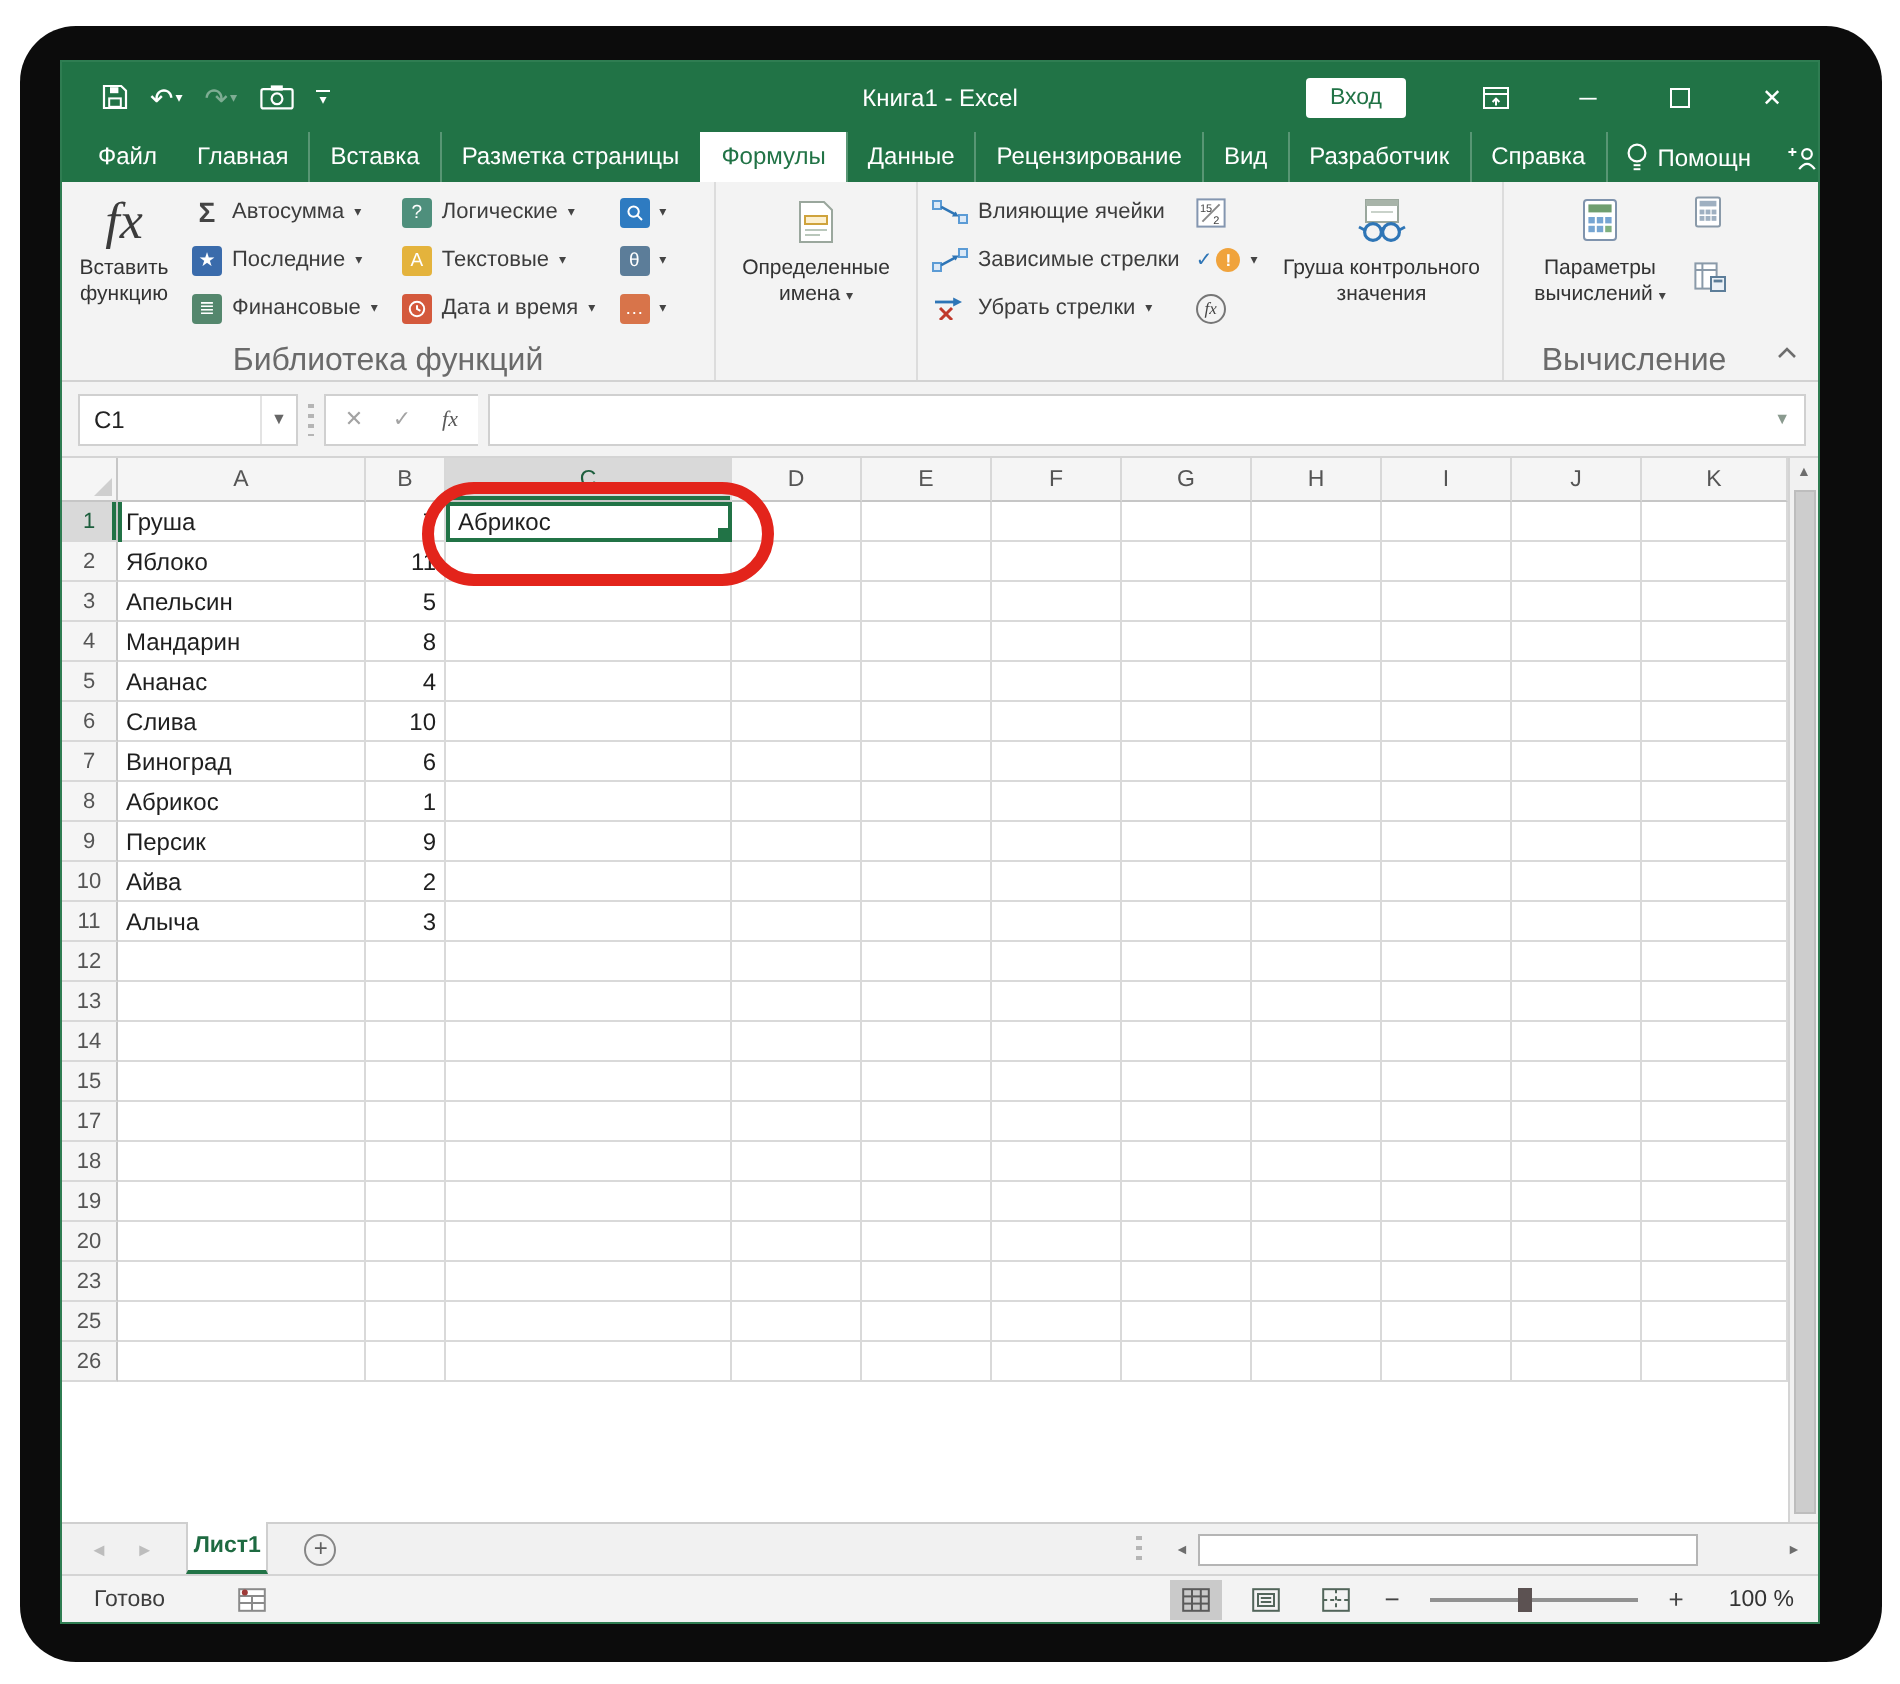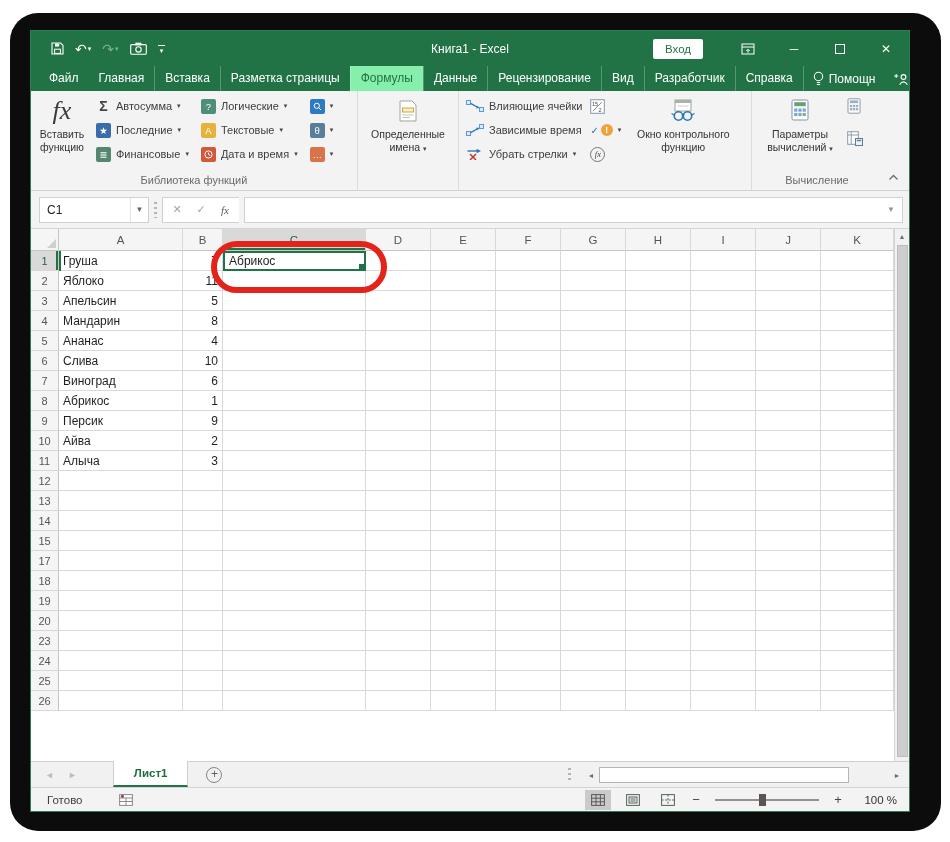--- a/index.html
+++ b/index.html
@@ -20,29 +20,29 @@
   .win-title { position:absolute; left:50%; transform:translateX(-50%); font-size:12px; white-space:nowrap; }
   .tb-right { position:absolute; right:0; top:0; height:35px; display:flex; align-items:center; gap:0; }
   .signin { background:#fff; color:#217346; font-size:11.5px; padding:4px 12px; border-radius:2px; margin-right:22px; }
   .winctl { width:46px; height:35px; display:flex; align-items:center; justify-content:center; font-size:12px; }
   .maxbox { width:10px; height:10px; border:1px solid #fff; display:inline-block; }
 
   
   .tabbar { height:25px; background:#217346; display:flex; align-items:stretch; padding-left:8px; color:#fff; flex:none; }
   .rtab { padding:0 10px; font-size:12px; line-height:25px; white-space:nowrap; }
   .rtab.sep { border-left:1px solid rgba(255,255,255,.25); }
-  .rtab.active { background:#86efac; color:#217346; }
+  .rtab.active { background:#ffffff; color:#217346; }
   .help-cluster { margin-left:auto; display:flex; align-items:center; padding-right:10px; border-left:1px solid rgba(255,255,255,.25); }
   .help-item { display:flex; align-items:center; gap:5px; font-size:12px; padding:0 9px; white-space:nowrap; }
 
   
   .ribbon { height:100px; background:#f3f3f3; border-bottom:1px solid #d2d2d2; display:flex; position:relative; flex:none; }
   .rgroup { display:flex; flex-direction:column; border-right:1px solid #dcdcdc; padding:0 3px; }
   .rg-content { flex:1; display:flex; align-items:flex-start; padding-top:3px; }
-  .rg-label { height:17px; font-size:11px; color:#6a6a6a; text-align:center; line-height:15px; white-space:nowrap; }
+  .rg-label { height:17px; font-size:16px; color:#6a6a6a; text-align:center; line-height:15px; white-space:nowrap; }
   .bigbtn { display:flex; flex-direction:column; align-items:center; padding:2px 4px 0; }
   .bigbtn .bicon { height:30px; display:flex; align-items:center; }
   .biglabel { font-size:10.5px; line-height:13px; color:#333; text-align:center; margin-top:2px; }
   .biglabel .caret { font-size:7px; color:#444; }
   .fxbig { font-family:"Liberation Serif", serif; font-style:italic; font-size:26px; color:#3b3b3b; }
   .stack { display:flex; flex-direction:column; margin-left:6px; }
   .sbtn { display:flex; align-items:center; height:24px; font-size:11px; color:#3d3d3d; gap:5px; white-space:nowrap; }
   .sbtn .caret { font-size:7px; color:#444; }
   .icobox { width:15px; height:15px; border-radius:2px; color:#fff; font-size:9.5px; display:flex; align-items:center; justify-content:center; flex:none; }
   .sigma { font-size:14px; font-weight:bold; color:#444; width:15px; text-align:center; }
@@ -80,21 +80,21 @@
   .a1mark { position:absolute; left:28px; top:22px; width:2px; height:20px; background:#217346; z-index:3; }
   .oval { position:absolute; left:180px; top:12px; width:176px; height:52px; border:6px solid #e3241b; border-radius:27px; z-index:10; }
   .vscroll { width:15px; background:#f1f1f1; border-left:1px solid #d4d4d4; display:flex; flex-direction:column; align-items:center; }
   .vs-arrow { height:15px; display:flex; align-items:center; font-size:7px; color:#6d6d6d; }
   .vs-thumb { width:11px; flex:1; margin:1px 0 4px; background:#cdcdcd; border:1px solid #bdbdbd; }
 
   
   .sheetbar { height:26px; background:#f1f1f1; display:flex; align-items:center; border-top:1px solid #cfcfcf; flex:none; position:relative; }
   .snav { display:flex; gap:14px; padding:0 16px 0 14px; color:#9a9a9a; font-size:9px; }
   .snav .dim { color:#bdbdbd; }
-  .stab { height:26px; margin-top:-1px; background:#fff; border:1px solid #cfcfcf; border-top:none; border-bottom:2px solid #217346; color:#1e6a41; font-weight:bold; font-size:11.5px; display:flex; align-items:center; padding:0 20px;margin-left:20px; }
+  .stab { height:26px; margin-top:-1px; background:#fff; border:1px solid #cfcfcf; border-top:none; border-bottom:2px solid #217346; color:#1e6a41; font-weight:bold; font-size:11.5px; display:flex; align-items:center; padding:0 3px; }
   .addsheet { width:16px; height:16px; border:1px solid #868686; border-radius:50%; color:#5f5f5f; font-size:12px; line-height:13px; text-align:center; margin-left:18px; }
   .hscroll { position:absolute; right:4px; top:4px; width:322px; height:18px; display:flex; align-items:center; }
   .hs-btn { width:16px; text-align:center; color:#6d6d6d; font-size:7px; }
   .hs-thumb { width:250px; height:16px; background:#fff; border:1px solid #b5b5b5; }
   .hs-track { flex:1; height:16px; }
   .sb-split { width:3px; height:14px; margin-right:6px; background-image:repeating-linear-gradient(#b5b5b5 0 2px, transparent 2px 5px); position:absolute; right:332px; top:6px; }
 
   
   .statusbar { height:24px; background:#f3f3f3; border-top:1px solid #d4d4d4; display:flex; align-items:center; font-size:11.5px; color:#3d3d3d; padding:0 12px 0 16px; flex:none; }
   .macro { margin-left:36px; display:flex; }
@@ -292,21 +292,21 @@
                 </svg>
               <span>Влияющие ячейки</span>
             </div>
             <div class="sbtn">
               <svg width="18" height="12" viewBox="0 0 18 12">
                   <rect x="0.5" y="7.5" width="4" height="4" fill="#dce9f7" stroke="#5b9bd5"></rect>
                   <rect x="13.5" y="0.5" width="4" height="4" fill="#dce9f7" stroke="#5b9bd5"></rect>
                   <line x1="4.6" y1="8.6" x2="11.6" y2="4.8" stroke="#2e75b6" stroke-width="1.3"></line>
                   <polygon points="13.4,3.8 9.9,3.8 11.8,6.3" fill="#2e75b6"></polygon>
                 </svg>
-              <span>Зависимые время</span>
+              <span>Зависимые стрелки</span>
             </div>
             <div class="sbtn">
               <svg width="18" height="12" viewBox="0 0 18 12">
                   <line x1="1.5" y1="3" x2="11" y2="3" stroke="#2e75b6" stroke-width="1.4"></line>
                   <polygon points="15,3 10.6,0.8 10.6,5.2" fill="#2e75b6"></polygon>
                   <line x1="4" y1="6" x2="10" y2="12" stroke="#c0392b" stroke-width="1.5"></line>
                   <line x1="10" y1="6" x2="4" y2="12" stroke="#c0392b" stroke-width="1.5"></line>
                 </svg>
               <span>Убрать стрелки</span>
                 <span class="caret">▾</span>
@@ -336,21 +336,21 @@
                   <rect x="6" y="1" width="16" height="11" fill="#fff" stroke="#9aa79d"></rect>
                   <rect x="6" y="1" width="16" height="3" fill="#a8b4a9"></rect>
                   <line x1="8.5" y1="7" x2="19.5" y2="7" stroke="#c9d2ca"></line>
                   <circle cx="9.5" cy="17" r="4.2" fill="none" stroke="#2e75b6" stroke-width="1.6"></circle>
                   <circle cx="18.5" cy="17" r="4.2" fill="none" stroke="#2e75b6" stroke-width="1.6"></circle>
                   <path d="M13.7 15.8q0.8-1.2 1.6 0" fill="none" stroke="#2e75b6" stroke-width="1.4"></path>
                   <line x1="5.3" y1="16" x2="2.5" y2="14.5" stroke="#2e75b6" stroke-width="1.4"></line>
                   <line x1="22.7" y1="16" x2="25.5" y2="14.5" stroke="#2e75b6" stroke-width="1.4"></line>
                 </svg>
             </span>
-            <span class="biglabel">Окно контрольного функцию</span>
+            <span class="biglabel">Груша контрольного значения</span>
           </div>
         </div>
       </div>
 
       <div class="rgroup" style="width:130px; border-right:none">
         <div class="rg-content">
           <div class="bigbtn" style="width:90px">
             <span class="bicon">
               <svg width="22" height="24" viewBox="0 0 22 24">
                   <rect x="3" y="1" width="16" height="20" rx="1.5" fill="#fff" stroke="#7f93ad"></rect>
@@ -693,34 +693,20 @@
               <div class="cell" style="width: 65px;"></div>
               <div class="cell" style="width: 65px;"></div>
               <div class="cell" style="width: 65px;"></div>
               <div class="cell" style="width: 65px;"></div>
               <div class="cell" style="width: 65px;"></div>
               <div class="cell" style="width: 65px;"></div>
               <div class="cell" style="width: 73px;"></div>
             </div>
             <div class="grow">
               <div class="rhdr">23</div>
-              <div class="cell" style="width: 124px;"></div>
-              <div class="cell" style="width: 40px;"></div>
-              <div class="cell" style="width: 143px;"></div>
-              <div class="cell" style="width: 65px;"></div>
-              <div class="cell" style="width: 65px;"></div>
-              <div class="cell" style="width: 65px;"></div>
-              <div class="cell" style="width: 65px;"></div>
-              <div class="cell" style="width: 65px;"></div>
-              <div class="cell" style="width: 65px;"></div>
-              <div class="cell" style="width: 65px;"></div>
-              <div class="cell" style="width: 73px;"></div>
-            </div>
-            <div class="grow">
-              <div class="rhdr">24</div>
               <div class="cell" style="width: 124px;"></div>
               <div class="cell" style="width: 40px;"></div>
               <div class="cell" style="width: 143px;"></div>
               <div class="cell" style="width: 65px;"></div>
               <div class="cell" style="width: 65px;"></div>
               <div class="cell" style="width: 65px;"></div>
               <div class="cell" style="width: 65px;"></div>
               <div class="cell" style="width: 65px;"></div>
               <div class="cell" style="width: 65px;"></div>
               <div class="cell" style="width: 65px;"></div>

